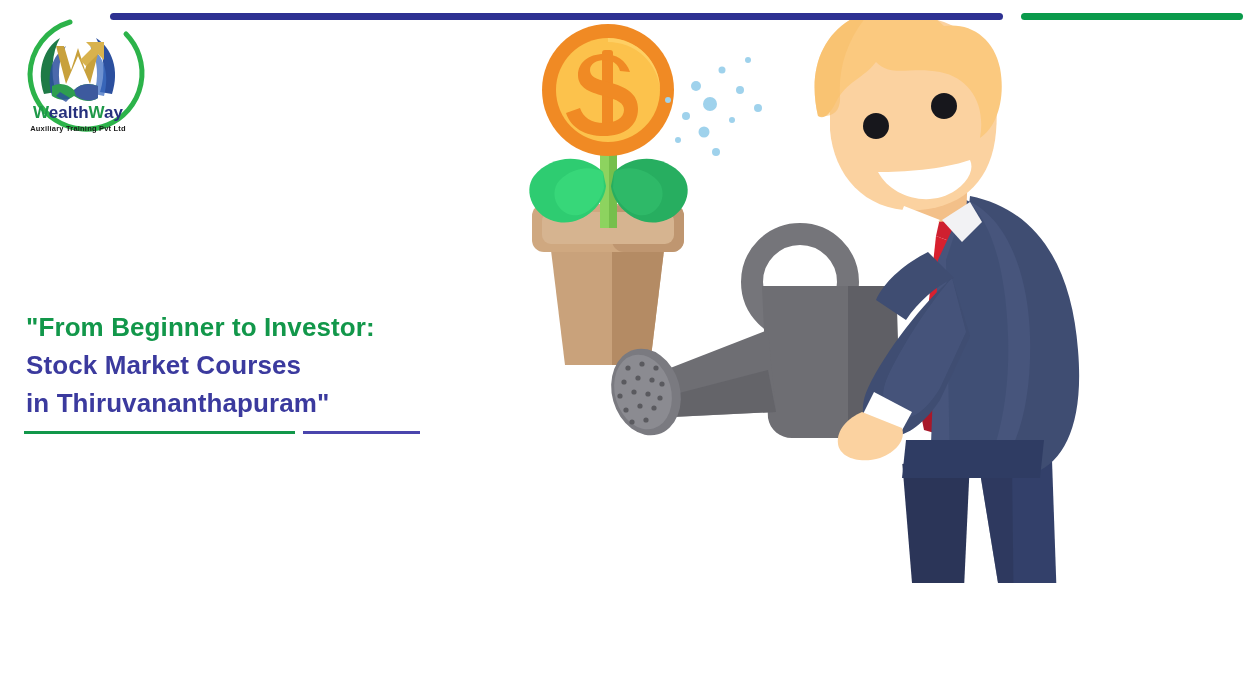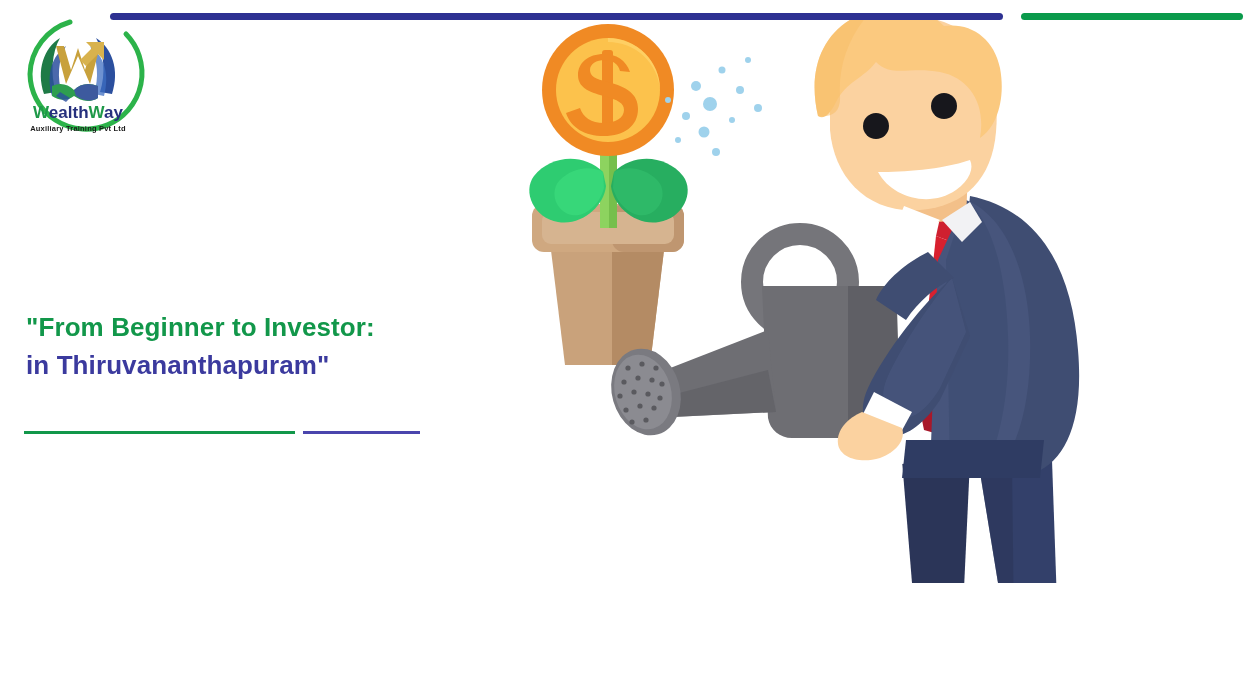--- a/index.html
+++ b/index.html
@@ -137,20 +137,21 @@
 
       <text x="70" y="106" text-anchor="middle" font-family="Liberation Sans, sans-serif" font-size="17" font-weight="bold">
         <tspan fill="#1f9949">W</tspan><tspan fill="#26307d">ealth</tspan><tspan fill="#1f9949">W</tspan><tspan fill="#26307d">ay</tspan>
       </text>
       <text x="70" y="119" text-anchor="middle" font-family="Liberation Sans, sans-serif" font-size="7.5" font-weight="bold" fill="#1a1a1a" letter-spacing="0.2">Auxiliary Training Pvt Ltd</text>
     </svg>
   </div>
 
   <div class="headline">
     <div class="headline-line hl-green">"From Beginner to Investor:</div>
+    <div class="headline-line hl-blue">Stock Market Courses</div>
     <div class="headline-line hl-blue">in Thiruvananthapuram"</div>
   </div>
 
   <div class="underline-row">
     <div class="ul-green"></div>
     <div class="ul-blue"></div>
   </div>
 
   <div class="illustration">
     <svg width="640" height="665" viewBox="0 0 640 665" xmlns="http://www.w3.org/2000/svg">

